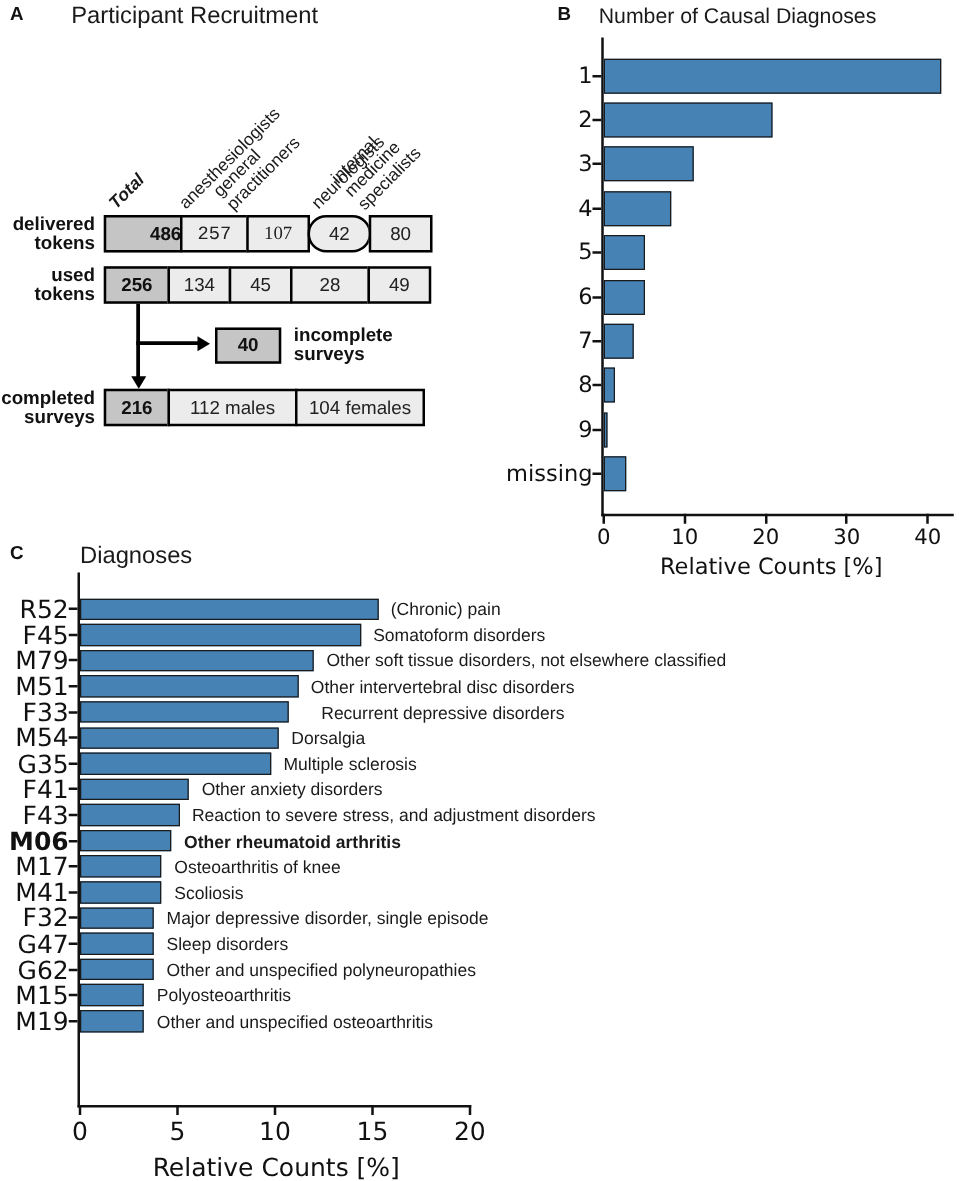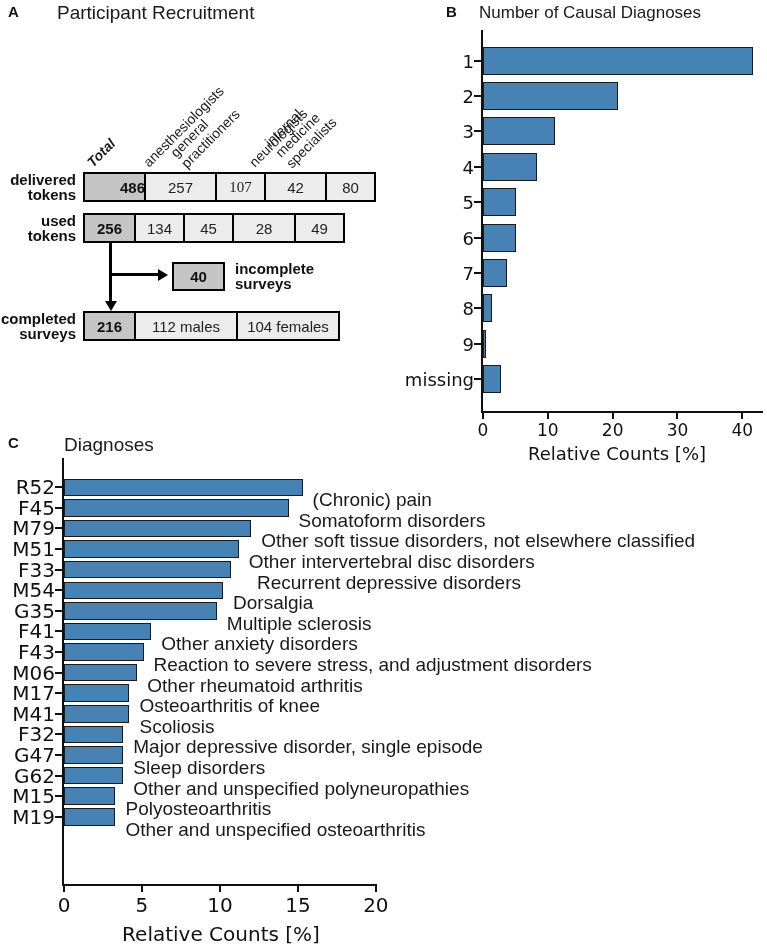--- a/index.html
+++ b/index.html
@@ -64,23 +64,22 @@
   .bar { position:absolute; left:0; }
   .ytick { position:absolute; left:-9px; width:7px; height:2px; background:#111; top:50%; margin-top:-1px; }
   .cat {
     position:absolute; right:calc(100% + 9px); top:50%; transform:translateY(-50%);
     font-family:"DejaVu Sans", sans-serif; white-space:nowrap; color:#111;
   }
   #plot-b .cat { font-size:18px; }
   #plot-c .cat { font-size:20px; }
   .ann {
     position:absolute; top:50%; transform:translateY(-50%);
-    font-size:19px; white-space:nowrap; color:#1a1a1a;
+    font-size:14px; white-space:nowrap; color:#1a1a1a;
     font-family:"Liberation Sans", sans-serif;
-    margin-top:13px;
   }
   .xtick-mark  { position:absolute; top:100%; width:2px; height:8px; background:#111; }
   .xtick-label {
     position:absolute; transform:translateX(-50%);
     font-family:"DejaVu Sans", sans-serif; color:#111;
   }
   #plot-b .xtick-label { top:calc(100% + 9px);  font-size:17px; }
   #plot-c .xtick-label { top:calc(100% + 9px);  font-size:20px; }
   .xlabel {
     position:absolute; transform:translateX(-50%);
@@ -114,23 +113,23 @@
       <div class="hdr-anchor" style="left: 294px; top: 171px;">
         <div class="hdr">internal medicine
 specialists</div>
       </div>
     </div>
   <div id="a-table">
       <div class="rlabel" style="left: 0px; top: 172px;">delivered
 tokens</div>
       <div class="trow" style="left: 83px; top: 172px;">
         <div class="tcell total" style="width: 63px; padding-left: 36px;">486</div>
-        <div class="tcell" style="width: 73px;">257</div>
+        <div class="tcell" style="width: 55px; font-family: Liberation Mono, monospace;">257</div>
         <div class="tcell" style="width: 51px; font-family: Liberation Serif, serif;">107</div>
-        <div class="tcell" style="width: 63px;">42</div>
+        <div class="tcell" style="width: 51px; border-radius: 15px;">42</div>
         <div class="tcell" style="width: 51px;">80</div>
       </div>
       <div class="rlabel" style="left: 0px; top: 213px;">used
 tokens</div>
       <div class="trow" style="left: 83px; top: 213px;">
         <div class="tcell total" style="width: 53px;">256</div>
         <div class="tcell" style="width: 51px;">134</div>
         <div class="tcell" style="width: 51px;">45</div>
         <div class="tcell" style="width: 64px;">28</div>
         <div class="tcell" style="width: 51px;">49</div>
@@ -270,21 +269,21 @@
         <span class="cat">F41</span>
         <div class="bar" style="width: 87.3267px; height: 17.5px; top: 1.55px; background: rgb(70, 130, 180); border: 1.5px solid rgb(27, 27, 27);"></div>
         <span class="ann" style="left: 97.3267px;">Other anxiety disorders</span>
       </div>
       <div class="bar-row" style="height: 20.6px;">
         <div class="ytick"></div>
         <span class="cat">F43</span>
         <div class="bar" style="width: 79.5297px; height: 17.5px; top: 1.55px; background: rgb(70, 130, 180); border: 1.5px solid rgb(27, 27, 27);"></div>
         <span class="ann" style="left: 89.5297px;">Reaction to severe stress, and adjustment disorders</span>
       </div>
-      <div class="bar-row" style="height: 20.6px;">
+      <div class="bar-row" style="height: 20.6px; font-weight: bold;">
         <div class="ytick"></div>
         <span class="cat">M06</span>
         <div class="bar" style="width: 73.2921px; height: 17.5px; top: 1.55px; background: rgb(70, 130, 180); border: 1.5px solid rgb(27, 27, 27);"></div>
         <span class="ann" style="left: 83.2921px;">Other rheumatoid arthritis</span>
       </div>
       <div class="bar-row" style="height: 20.6px;">
         <div class="ytick"></div>
         <span class="cat">M17</span>
         <div class="bar" style="width: 65.495px; height: 17.5px; top: 1.55px; background: rgb(70, 130, 180); border: 1.5px solid rgb(27, 27, 27);"></div>
         <span class="ann" style="left: 75.495px;">Osteoarthritis of knee</span>

